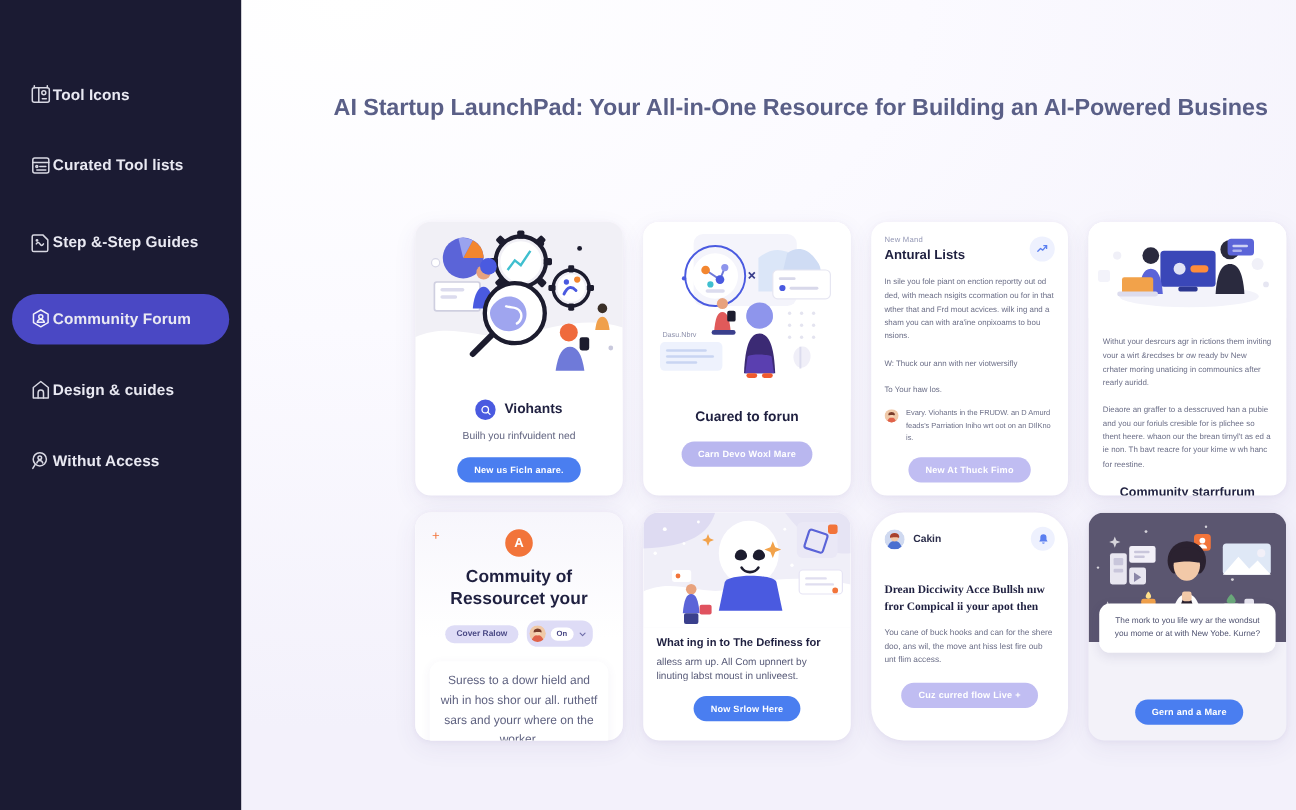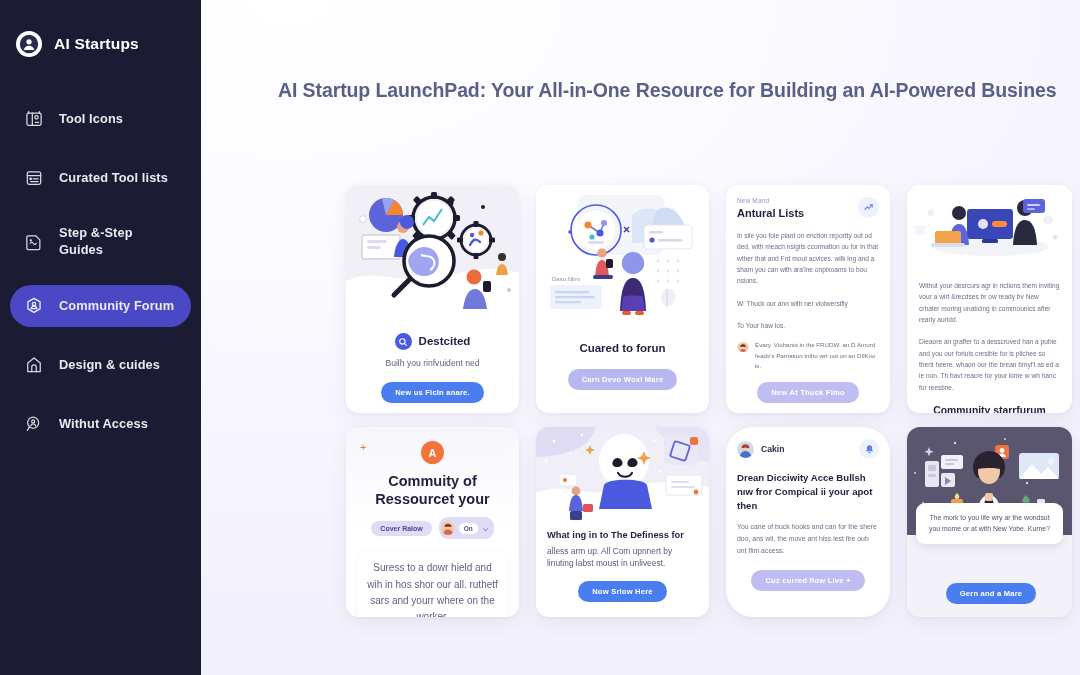--- a/index.html
+++ b/index.html
@@ -21,21 +21,21 @@
   .brand { display:flex; align-items:center; gap:12px; padding:0 0 0 16px; height:40px; }
   .brand-logo {
     width:26px; height:26px; border-radius:50%;
     background:#ffffff; display:flex; align-items:center; justify-content:center;
     flex:0 0 26px;
   }
   .brand-name { color:#ffffff; font-size:15.5px; font-weight:bold; letter-spacing:.2px; }
 
   .nav { margin-top:34px; display:flex; flex-direction:column; }
   .nav-item {
-    display:flex; align-items:center; gap:15px;
+    display:flex; align-items:center; 
     height:42px; margin:0 10px; padding:0 14px;
     border-radius:21px; cursor:pointer;
     color:#e9e9f2;
   }
   .nav-item.multiline { height:52px; align-items:center; }
   .nav-item + .nav-item { margin-top:17px; }
   .nav-item.active { background:#4a48c4; }
   .nav-icon { width:20px; height:20px; flex:0 0 20px; display:block; opacity:.92; }
   .nav-label { font-size:12.8px; font-weight:bold; line-height:1.32; letter-spacing:.1px; }
 
@@ -152,21 +152,21 @@
   
   .c7 { padding:12px 11px 10px;border-radius:27px; }
   .c7-head { display:flex; align-items:center; justify-content:space-between; }
   .c7-user { display:flex; align-items:center; gap:7px; }
   .av-md { width:17px; height:17px; border-radius:50%; overflow:hidden; flex:0 0 17px; }
   .c7-name { font-size:8.6px; color:#2b2d4a; font-weight:bold; }
   .c7-icon {
     width:20px; height:20px; border-radius:50%; background:#eef1fe;
     display:flex; align-items:center; justify-content:center; flex:0 0 20px;
   }
-  .c7-title { font-size:9.6px; font-weight:bold; color:#1f2040; line-height:1.44; margin-top:12px; }
+  .c7-title { font-size:9.6px; font-weight:bold; color:#1f2040; line-height:1.44; margin-top:26px;font-family:Liberation Serif, serif; }
   .c7-body { font-size:6.9px; color:#6b6e87; line-height:1.72; margin-top:9px; }
 
   
   .c8 { padding:0; position:relative; background:#f3f2f9; }
   .c8-illus { height:108px; position:relative; overflow:hidden; }
   .bubble {
     position:absolute; left:9px; right:9px; top:76px;
     background:#fff; border-radius:9px; padding:9px 8px;
     font-size:6.9px; color:#4f5270; line-height:1.66; text-align:center;
     box-shadow:0 3px 10px rgba(60,50,110,.12);
@@ -178,30 +178,20 @@
   .mt10 { margin-top:10px; }
   .mt12 { margin-top:12px; }
 </style>
 </head>
 <body>
 
 <div class="app">
 
   <aside class="sidebar">
 
-    <div class="brand">
-      <div class="brand-logo">
-        <svg width="20" height="20" viewBox="0 0 24 24">
-          <circle cx="12" cy="12" r="11" fill="#2b2b4d"></circle>
-          <circle cx="12" cy="9.4" r="3.1" fill="#ffffff"></circle>
-          <path d="M5.6 19.2c.9-3.4 3.4-5.1 6.4-5.1s5.5 1.7 6.4 5.1z" fill="#ffffff"></path>
-        </svg>
-      </div>
-      <span class="brand-name">AI Startups</span>
-    </div>
 
     <nav class="nav">
 
       <div class="nav-item">
         <span class="nav-icon">
           <svg width="20" height="20" viewBox="0 0 24 24" fill="none" stroke="#e9e9f2" stroke-width="1.5" stroke-linecap="round" stroke-linejoin="round">
             <rect x="3.5" y="5" width="17" height="14.5" rx="2"></rect>
             <line x1="10" y1="5" x2="10" y2="19.5"></line>
             <circle cx="15" cy="10" r="2"></circle>
             <line x1="13.5" y1="16" x2="17.5" y2="16"></line>
@@ -340,21 +330,21 @@
           </svg>
         </div>
         <div class="card-body">
           <div class="c1-title-row">
             <span class="c1-badge">
               <svg width="10" height="10" viewBox="0 0 24 24" fill="none" stroke="#ffffff" stroke-width="2.6" stroke-linecap="round">
                 <circle cx="10.5" cy="10.5" r="6.5"></circle>
                 <line x1="15.4" y1="15.4" x2="20" y2="20"></line>
               </svg>
             </span>
-            <span class="card-title">Destcited</span>
+            <span class="card-title">Viohants</span>
           </div>
           <div class="card-sub">Builh you rinfvuident ned</div>
           <div class="mt12">
             <button class="btn btn-blue">New us Ficln anare.</button>
           </div>
         </div>
       </div>
 
       <div class="card r1">
         <div class="illus c2-illus">

